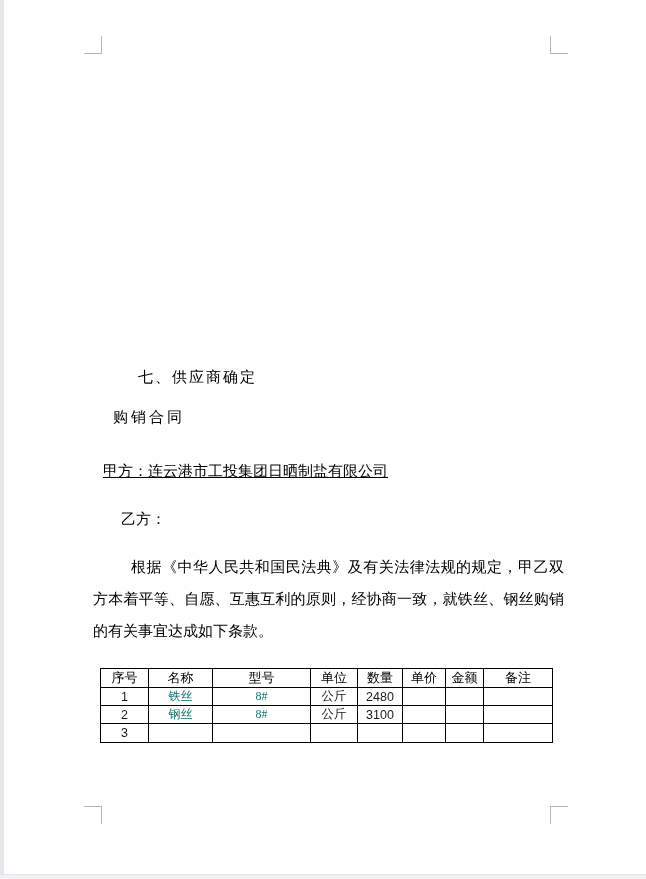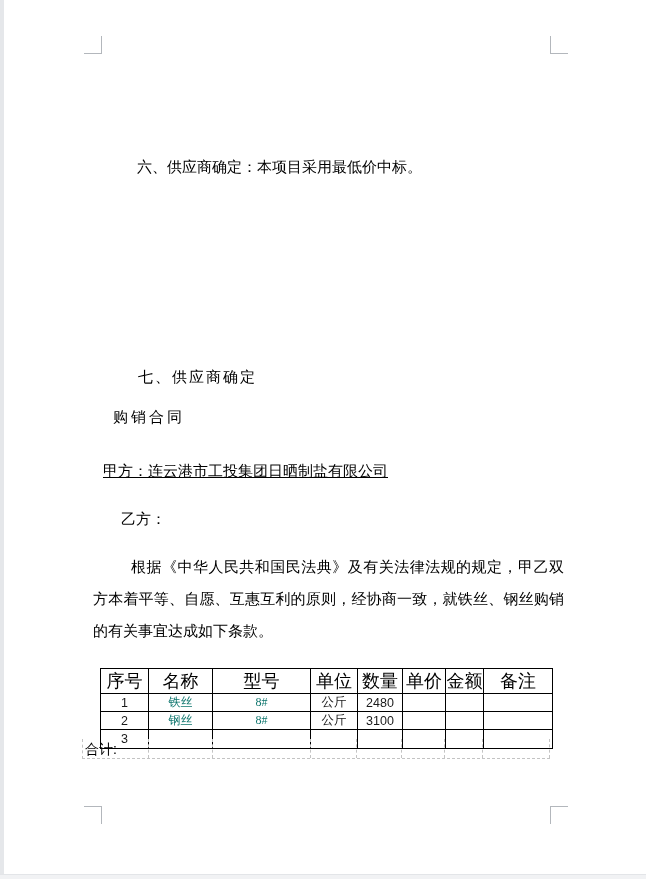--- a/index.html
+++ b/index.html
@@ -43,21 +43,21 @@
     position:absolute; left:100px; top:668px;
     border-collapse:collapse; table-layout:fixed;
     width:452px;
   }
   table.items td {
     border:1px solid #000;
     text-align:center; vertical-align:middle;
     padding:0; overflow:hidden;
     font-size:12.5px; color:#1a1a1a;
   }
-  table.items tr.head td { font-size:18px; color:#000; height:17px; }
+  table.items tr.head td { font-size:13px; color:#000; height:17px; }
   table.items tr.r { height:17px; }
   table.items tr.r3 { height:19px; }
   table.items td.namecell, table.items td.modelcell { color:#0f766e; font-size:12px;font-family:Liberation Serif, serif; }
 
   .total-row {
     position:absolute; left:82px; top:739px; width:468px; height:20px;
     display:flex;
     border-bottom:1px dashed #c3c3c3;
     border-left:1px dashed #c3c3c3;
     box-sizing:border-box;
@@ -78,21 +78,20 @@
 <div class="page">
 
   <div class="app-edge-left"></div>
   <div class="app-edge-bottom"></div>
 
   <div class="mark tl"></div>
   <div class="mark tr"></div>
   <div class="mark bl"></div>
   <div class="mark br"></div>
 
-  <div class="txt sec6">六、供应商确定：本项目采用最低价中标。</div>
 
   <div class="txt sec7">七、供应商确定</div>
 
   <div class="txt ctitle">购销合同</div>
 
   <div class="txt partyA">甲方：连云港市工投集团日晒制盐有限公司</div>
 
   <div class="txt partyB">乙方：</div>
 
   <div class="intro">根据《中华人民共和国民法典》及有关法律法规的规定，甲乙双方本着平等、自愿、互惠互利的原则，经协商一致，就铁丝、钢丝购销的有关事宜达成如下条款。</div>
@@ -145,24 +144,14 @@
         <td class="modelcell"></td>
         <td></td>
         <td></td>
         <td></td>
         <td></td>
         <td></td>
       </tr>
     </tbody>
   </table>
 
-  <div class="total-row">
-    <div class="tcell tc0">合计:</div>
-    <div class="tcell tc1"></div>
-    <div class="tcell tc2"></div>
-    <div class="tcell tc3"></div>
-    <div class="tcell tc4"></div>
-    <div class="tcell tc5"></div>
-    <div class="tcell tc6"></div>
-    <div class="tcell tc7"></div>
-  </div>
 
 </div>
 
 </body></html>

